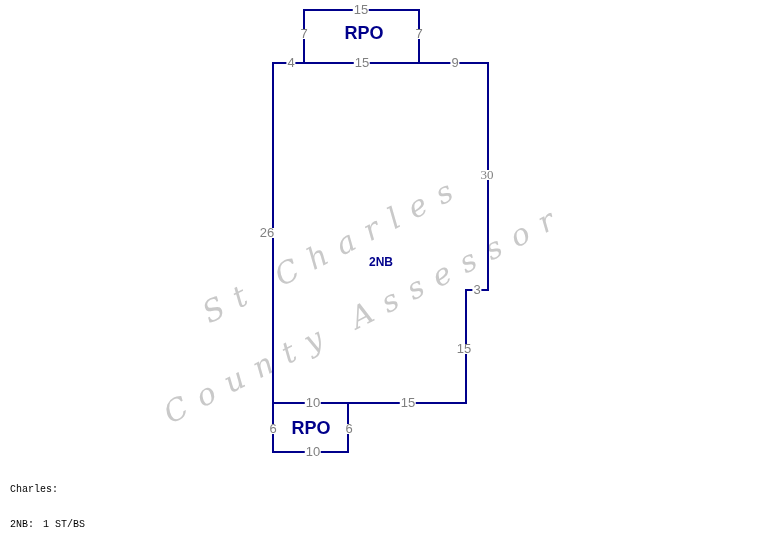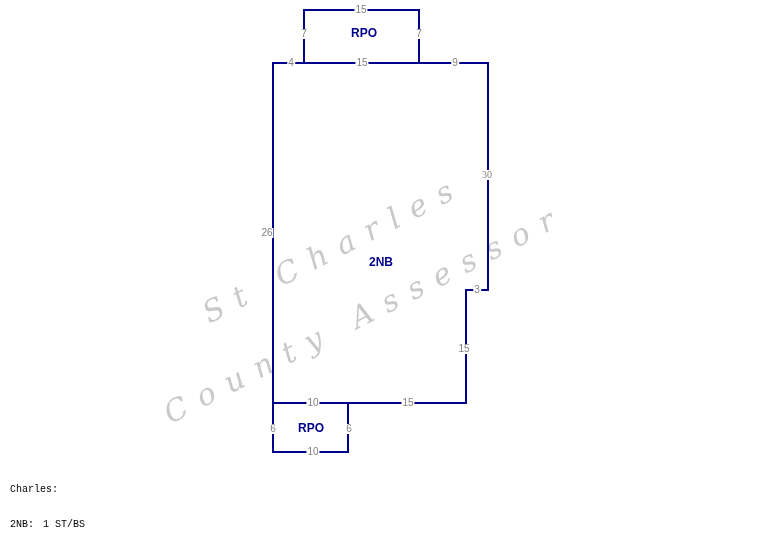--- a/index.html
+++ b/index.html
@@ -16,29 +16,29 @@
     transform:rotate(-27deg); transform-origin:0 0;
     font-family:"DejaVu Serif", serif; font-style:italic;
     font-size:30px; letter-spacing:13px; line-height:72px;
     color:#c9c9c9; text-shadow:-2px -2px 0 #ffffff;
     white-space:nowrap; pointer-events:none;
   }
   #watermark .wline1 { padding-left:80px; }
   
   .dim {
     position:absolute; transform:translate(-50%,-50%);
-    font-size:10px; color:#808080; background:#ffffff;
+    font-size:13px; color:#808080; background:#ffffff;
     padding:0 1px; white-space:nowrap; line-height:10px;
   }
   
   .area {
     position:absolute; transform:translate(-50%,-50%);
     color:#00008B; font-weight:bold; white-space:nowrap;
   }
-  .area.big { font-size:12px; }
+  .area.big { font-size:18px; }
   .area.small { font-size:12px; }
   
   #legend {
     position:absolute; left:10px; top:461px;
     font-family:"Liberation Mono", monospace;
     font-size:10px; line-height:11.5px; color:#000000;
     white-space:pre;
   }
   #legend .lrow { display:flex;justify-content:center; }
   #legend .lcode { display:inline-block; width:33px; }

